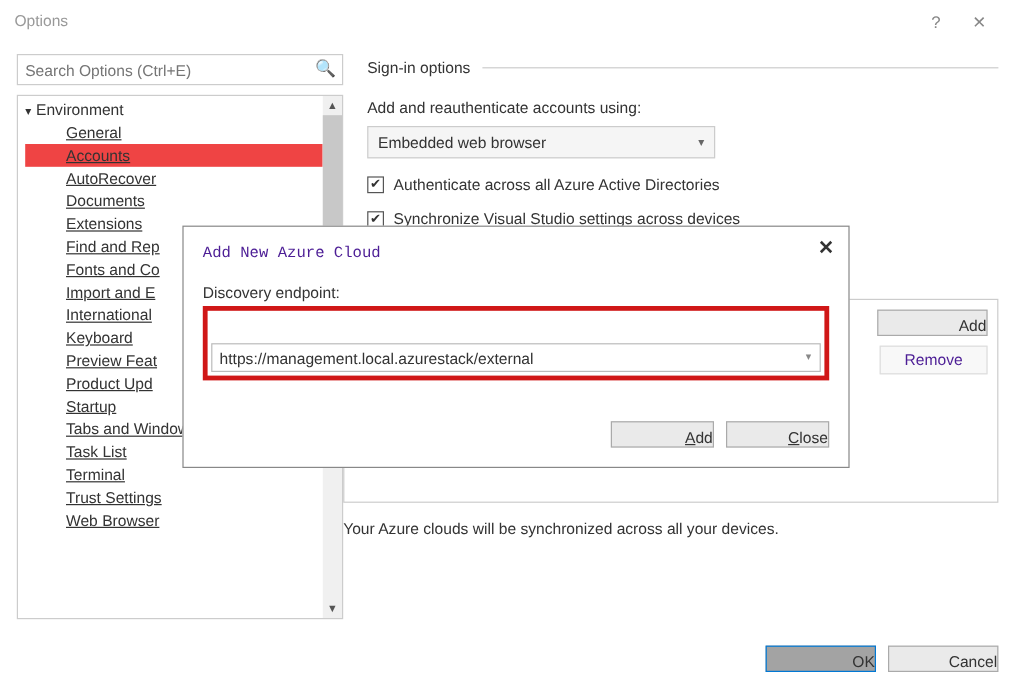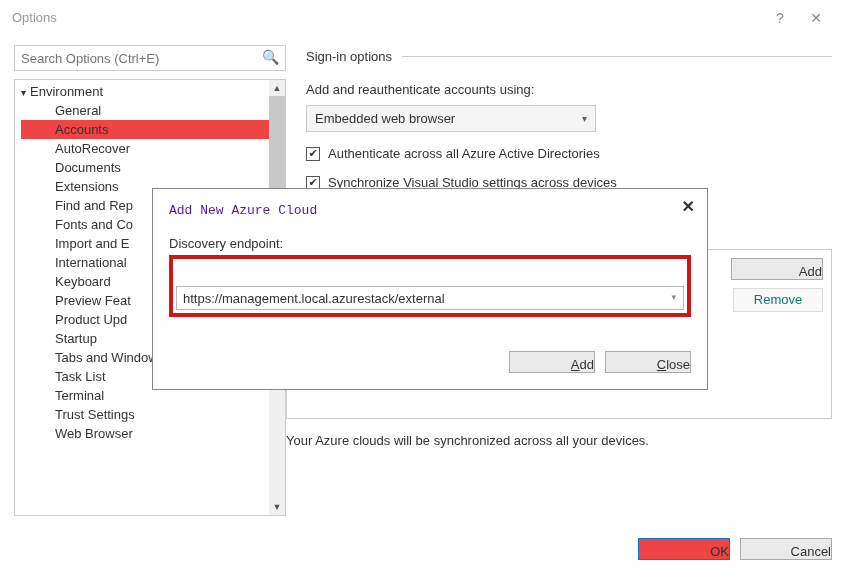--- a/index.html
+++ b/index.html
@@ -11,41 +11,41 @@
 .left { width: 272px; display: flex; flex-direction: column; }
 .search { position: relative; margin-bottom: 8px; }
 .search input { width: 100%; height: 26px; border: 1px solid #ccc; padding: 0 26px 0 6px; }
 .search .sicon { position: absolute; right: 6px; top: 4px; font-size: 14px; color: #555; pointer-events: none; }
 .tree-wrap { flex: 1; display: flex; border: 1px solid #ccc; overflow: hidden; }
 .tree { flex: 1; overflow: hidden; }
 .tree-root { padding: 2px 0 0 6px; }
 .tree-item { padding: 2px 0 2px 8px; white-space: nowrap; overflow: hidden; cursor: default; }
 .tree-root-label { padding: 2px 0 2px 0; }
 .tree-root-label::before { content: "▾"; font-size: 10px; margin-right: 4px; display: inline-block; }
-.tree-children .tree-item { padding-left: 34px; }
+.tree-children .tree-item { padding-left: 34px; text-decoration: underline; }
 .tree-item.selected { background: #ef4444; }
 .scrollbar { width: 16px; background: #f0f0f0; display: flex; flex-direction: column; }
 .scroll-arrow { height: 16px; display: flex; align-items: center; justify-content: center; font-size: 9px; color: #555; }
 .scroll-thumb { background: #c8c8c8; flex: 0 0 55%; margin-top: 0; }
 .scroll-track { flex: 1; }
 .right { flex: 1; padding-left: 20px; position: relative; }
 .section-heading { display: flex; align-items: center; margin: 4px 0 18px 0; color: #333; }
 .section-heading .line { flex: 1; border-top: 1px solid #ccc; margin-left: 10px; }
 .subtext { margin-bottom: 8px; }
 .combo { width: 290px; height: 27px; border: 1px solid #ccc; padding: 0 8px; display: flex; align-items: center; justify-content: space-between; background: #f5f5f5; }
 .combo .chev { font-size: 10px; color: #666; }
 .checkbox-row { display: flex; align-items: center; margin-top: 14px; }
 .checkbox-row .cb { width: 14px; height: 14px; border: 1px solid #555; margin-right: 8px; display: inline-flex; align-items: center; justify-content: center; font-size: 11px; }
 .azure-box { border: 1px solid #ccc; position: absolute; top: 204px; left: 0; right: 0; height: 170px; }
 .azure-add { position: absolute; right: 8px; top: 8px; width: 90px; height: 24px; border: 1px solid #aaa; background: #eaeaea; text-align: center; line-height: 22px; }
-.azure-remove { position: absolute; right: 8px; top: 38px; width: 90px; height: 24px; border: 1px solid #ddd; background: #f8f8f8; color: #0f766e; text-align: center; line-height: 22px; }
+.azure-remove { position: absolute; right: 8px; top: 38px; width: 90px; height: 24px; border: 1px solid #ddd; background: #f8f8f8; color: #4c1d95; text-align: center; line-height: 22px; }
 .sync-msg { position: absolute; top: 388px; left: 0; }
 .footer { position: absolute; bottom: 12px; right: 14px; display: flex; gap: 10px; }
 .btn { min-width: 92px; height: 22px; border: 1px solid #aaa; background: #eaeaea; text-align: right; line-height: 25px; }
-.btn.primary { border: 1.5px solid #0078d4; background: #ef4444; }
+.btn.primary { border: 1.5px solid #0078d4; background: #a3a3a3; }
 
 .modal { position: absolute; top: 188px; left: 152px; width: 556px; height: 202px; background: #fff; border: 1px solid #888; z-index: 10; padding: 14px 16px; }
 .modal-title { color: #4c1d95; margin-bottom: 18px; font-family: Liberation Mono, monospace; }
 .modal-close { position: absolute; top: 8px; right: 12px; font-size: 16px; font-weight: bold; cursor: pointer; }
 .modal-label { margin-bottom: 4px; }
 .highlight-box { border: 4px solid #d01717; padding: 3px; }
 .endpoint-input { width: 100%; height: 24px; border: 1px solid #bbb; padding: 0 20px 0 6px; position: relative; display: flex; align-items: center; margin-top: 24px; }
 .endpoint-wrap { position: relative; }
 .endpoint-chev { position: absolute; right: 8px; top: 6px; font-size: 9px; color: #888; }
 .modal-buttons { position: absolute; bottom: 16px; right: 16px; display: flex; gap: 10px; }

